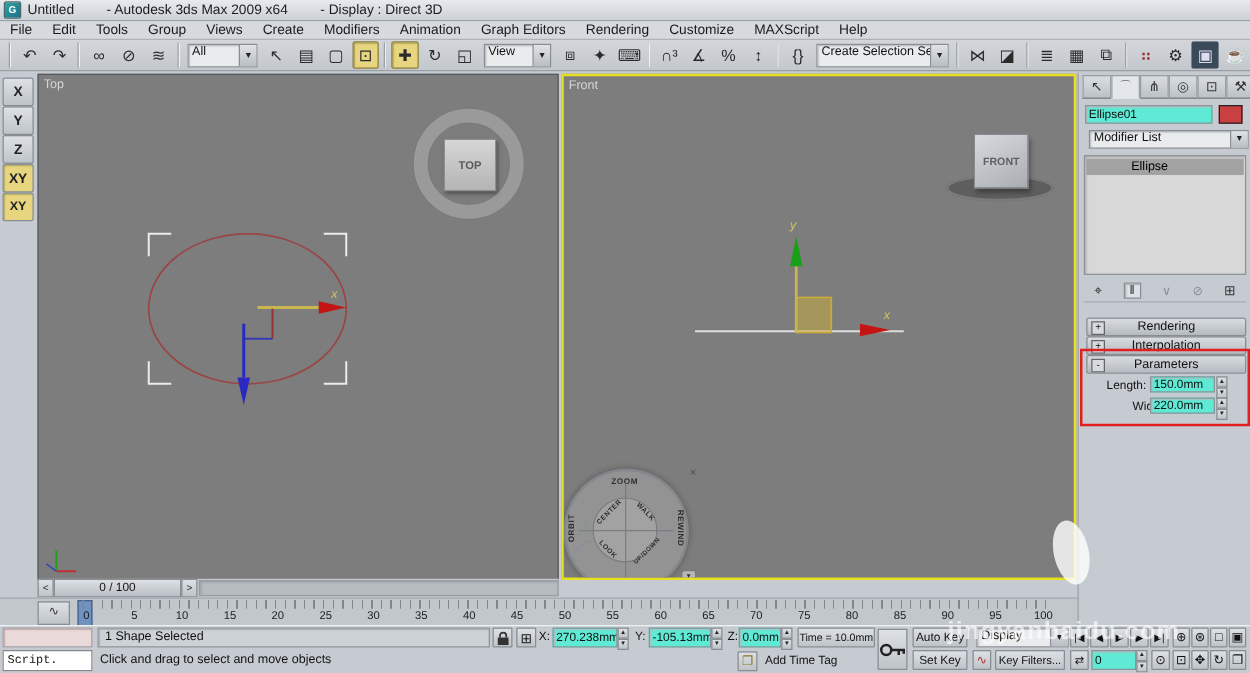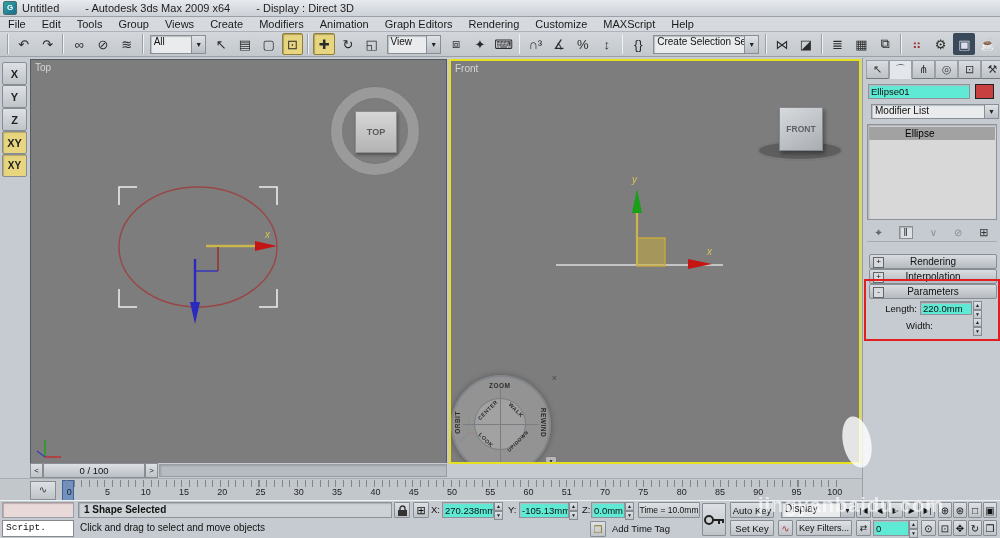--- a/index.html
+++ b/index.html
@@ -48,21 +48,21 @@
   .tstrack{flex:1;height:11px;background:#b7bcc1;border:1px solid #979da3;box-shadow:inset 1px 1px 2px #9aa0a6;margin-left:1px;}
   .trackbar{position:absolute;left:0;top:478px;width:862px;height:22px;background:#c2c7cc;border-top:1px solid #a5abb1;border-bottom:1px solid #9aa0a6;}
   .tb-ruler{position:absolute;left:66px;top:1px;width:772px;height:7px;background:repeating-linear-gradient(90deg,#81878d 0 1px,transparent 1px 7.7px);}
   .tb-labels{position:absolute;left:50px;top:8px;width:804px;height:12px;display:flex;}
   .tb-labels span{flex:1;text-align:center;font-size:9px;color:#1e1e1e;}
   .tb-marker{position:absolute;left:62px;top:1px;width:10px;height:19px;background:#7191c1;border:1px solid #46618c;}
   .tb-curvebtn{position:absolute;left:30px;top:2px;width:24px;height:17px;background:linear-gradient(#dde1e5,#bfc4c9);border:1px solid #878d93;font-size:10px;text-align:center;line-height:16px;color:#333;}
   
   .statusbar{position:absolute;left:0;top:500px;width:1000px;height:38px;background:#c6cbd1;border-top:1px solid #eef1f4;}
   .cell{position:absolute;box-sizing:border-box;font-size:10px;color:#111;}
-  .inset{border:1px solid #8d9399;box-shadow:inset 1px 1px 1px #aab0b6;background:#cdd2d7;font-weight:bold;}
+  .inset{border:1px solid #8d9399;box-shadow:inset 1px 1px 1px #aab0b6;background:#cdd2d7;}
   .raised{background:linear-gradient(#dde1e5,#bfc4c9);border:1px solid #878d93;border-radius:1px;display:flex;align-items:center;justify-content:center;}
   .field{background:#5eead4;border:1px solid #8d9399;box-shadow:inset 1px 1px 1px #b6bbc0;display:flex;align-items:center;padding:0 2px;font-size:9.5px;white-space:nowrap;overflow:hidden;}
   .spin{display:flex;flex-direction:column;width:9px;}
   .spin b{flex:1;font-size:5px;line-height:7px;text-align:center;background:linear-gradient(#dde1e5,#bfc4c9);border:1px solid #878d93;color:#222;font-weight:normal;}
   
   .cpanel{position:absolute;left:862px;top:58px;width:138px;height:442px;background:#c6cbd1;border-left:1px solid #9aa0a6;box-sizing:border-box;}
   .cp-tabs{position:absolute;left:3px;top:2px;display:flex;}
   .cp-tab{width:21px;height:17px;border:1px solid #9aa0a6;border-bottom-color:#777;background:linear-gradient(#d9dde1,#bdc2c7);font-size:11px;display:flex;align-items:center;justify-content:center;color:#333;}
   .cp-tab.on{background:#e3e7eb;border-bottom-color:#e3e7eb;}
   .rollout{position:absolute;left:6px;width:126px;height:13px;background:linear-gradient(#d9dde1,#b5bac0);border:1px solid #878d93;border-radius:2px;font-size:10px;color:#111;display:flex;align-items:center;justify-content:center;}
@@ -250,21 +250,21 @@
       <span>15</span>
       <span>20</span>
       <span>25</span>
       <span>30</span>
       <span>35</span>
       <span>40</span>
       <span>45</span>
       <span>50</span>
       <span>55</span>
       <span>60</span>
-      <span>51</span>
+      <span>65</span>
       <span>70</span>
       <span>75</span>
       <span>80</span>
       <span>85</span>
       <span>90</span>
       <span>95</span>
       <span>100</span>
     </div>
   </div>
 
@@ -388,21 +388,21 @@
       <span class="pm">-</span>
       <span>Parameters</span>
     </div>
     <div class="plabel" style="left:2px;top:245px;width:52px;">Length:</div>
     <div class="cell field" style="left:57px;top:243px;width:52px;height:13px;">150.0mm</div>
     <div class="cell spin" style="left:110px;top:243px;height:13px;">
         <b>▲</b>
         <b>▼</b>
       </div>
     <div class="plabel" style="left:18px;top:262px;width:52px;">Width:</div>
-    <div class="cell field" style="left:57px;top:244px;width:52px;height:13px;">220.0mm</div>
+    <div class="cell field" style="left:57px;top:260px;width:52px;height:13px;">220.0mm</div>
     <div class="cell spin" style="left:110px;top:260px;height:13px;">
         <b>▲</b>
         <b>▼</b>
       </div>
     <div style="position:absolute;left:1px;top:221px;width:132px;height:58px;border:2px solid #e02020;pointer-events:none;"></div>
   </div>
 
   <div class="wm-blob"></div>
   <div class="wm-text">jingyanbaidu.com</div>
 </div>

